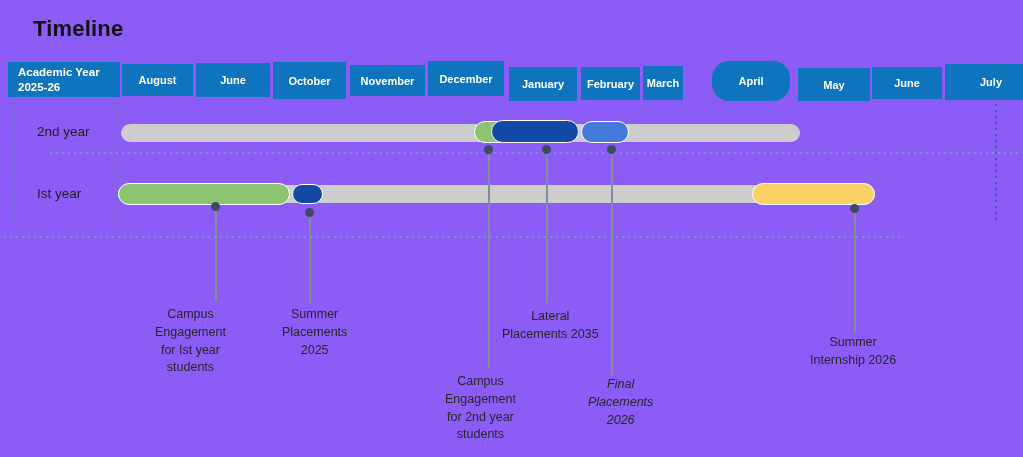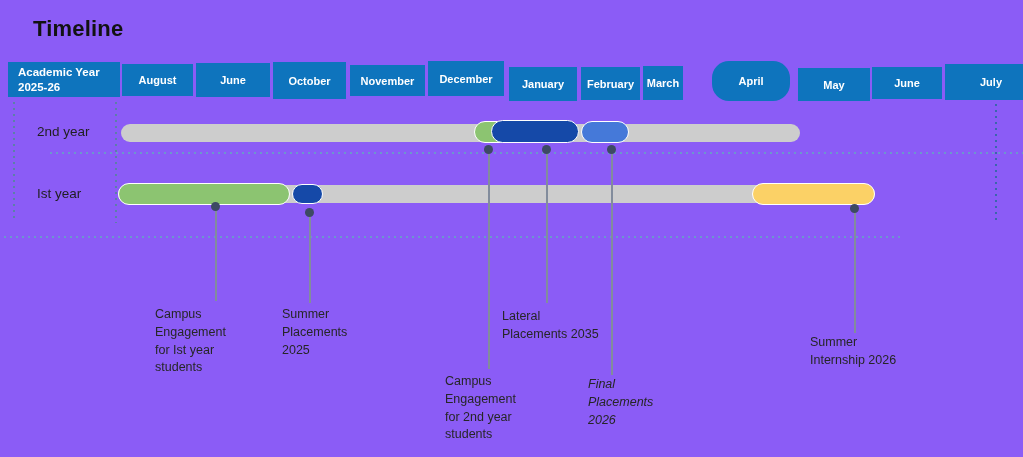--- a/index.html
+++ b/index.html
@@ -76,21 +76,21 @@
   .d1 { left:211px; top:202px; }
   .d2 { left:305px; top:208px; }
   .d3 { left:484px; top:145px; }
   .d4 { left:542px; top:145px; }
   .d5 { left:607px; top:145px; }
   .d6 { left:850px; top:204px; }
 
   
   .callout {
     position:absolute; font-size:12.5px; color:#262626;
-    line-height:1.42; white-space:pre-line;
+    line-height:1.42; white-space:pre-line;text-align:center;
   }
   .c1 { left:155px; top:306px; }
   .c2 { left:282px; top:306px; }
   .c3 { left:445px; top:373px; }
   .c4 { left:502px; top:308px; }
   .c5 { left:588px; top:376px;font-style:italic; }
   .c6 { left:810px; top:334px; }
 </style>
 </head>
 <body>

